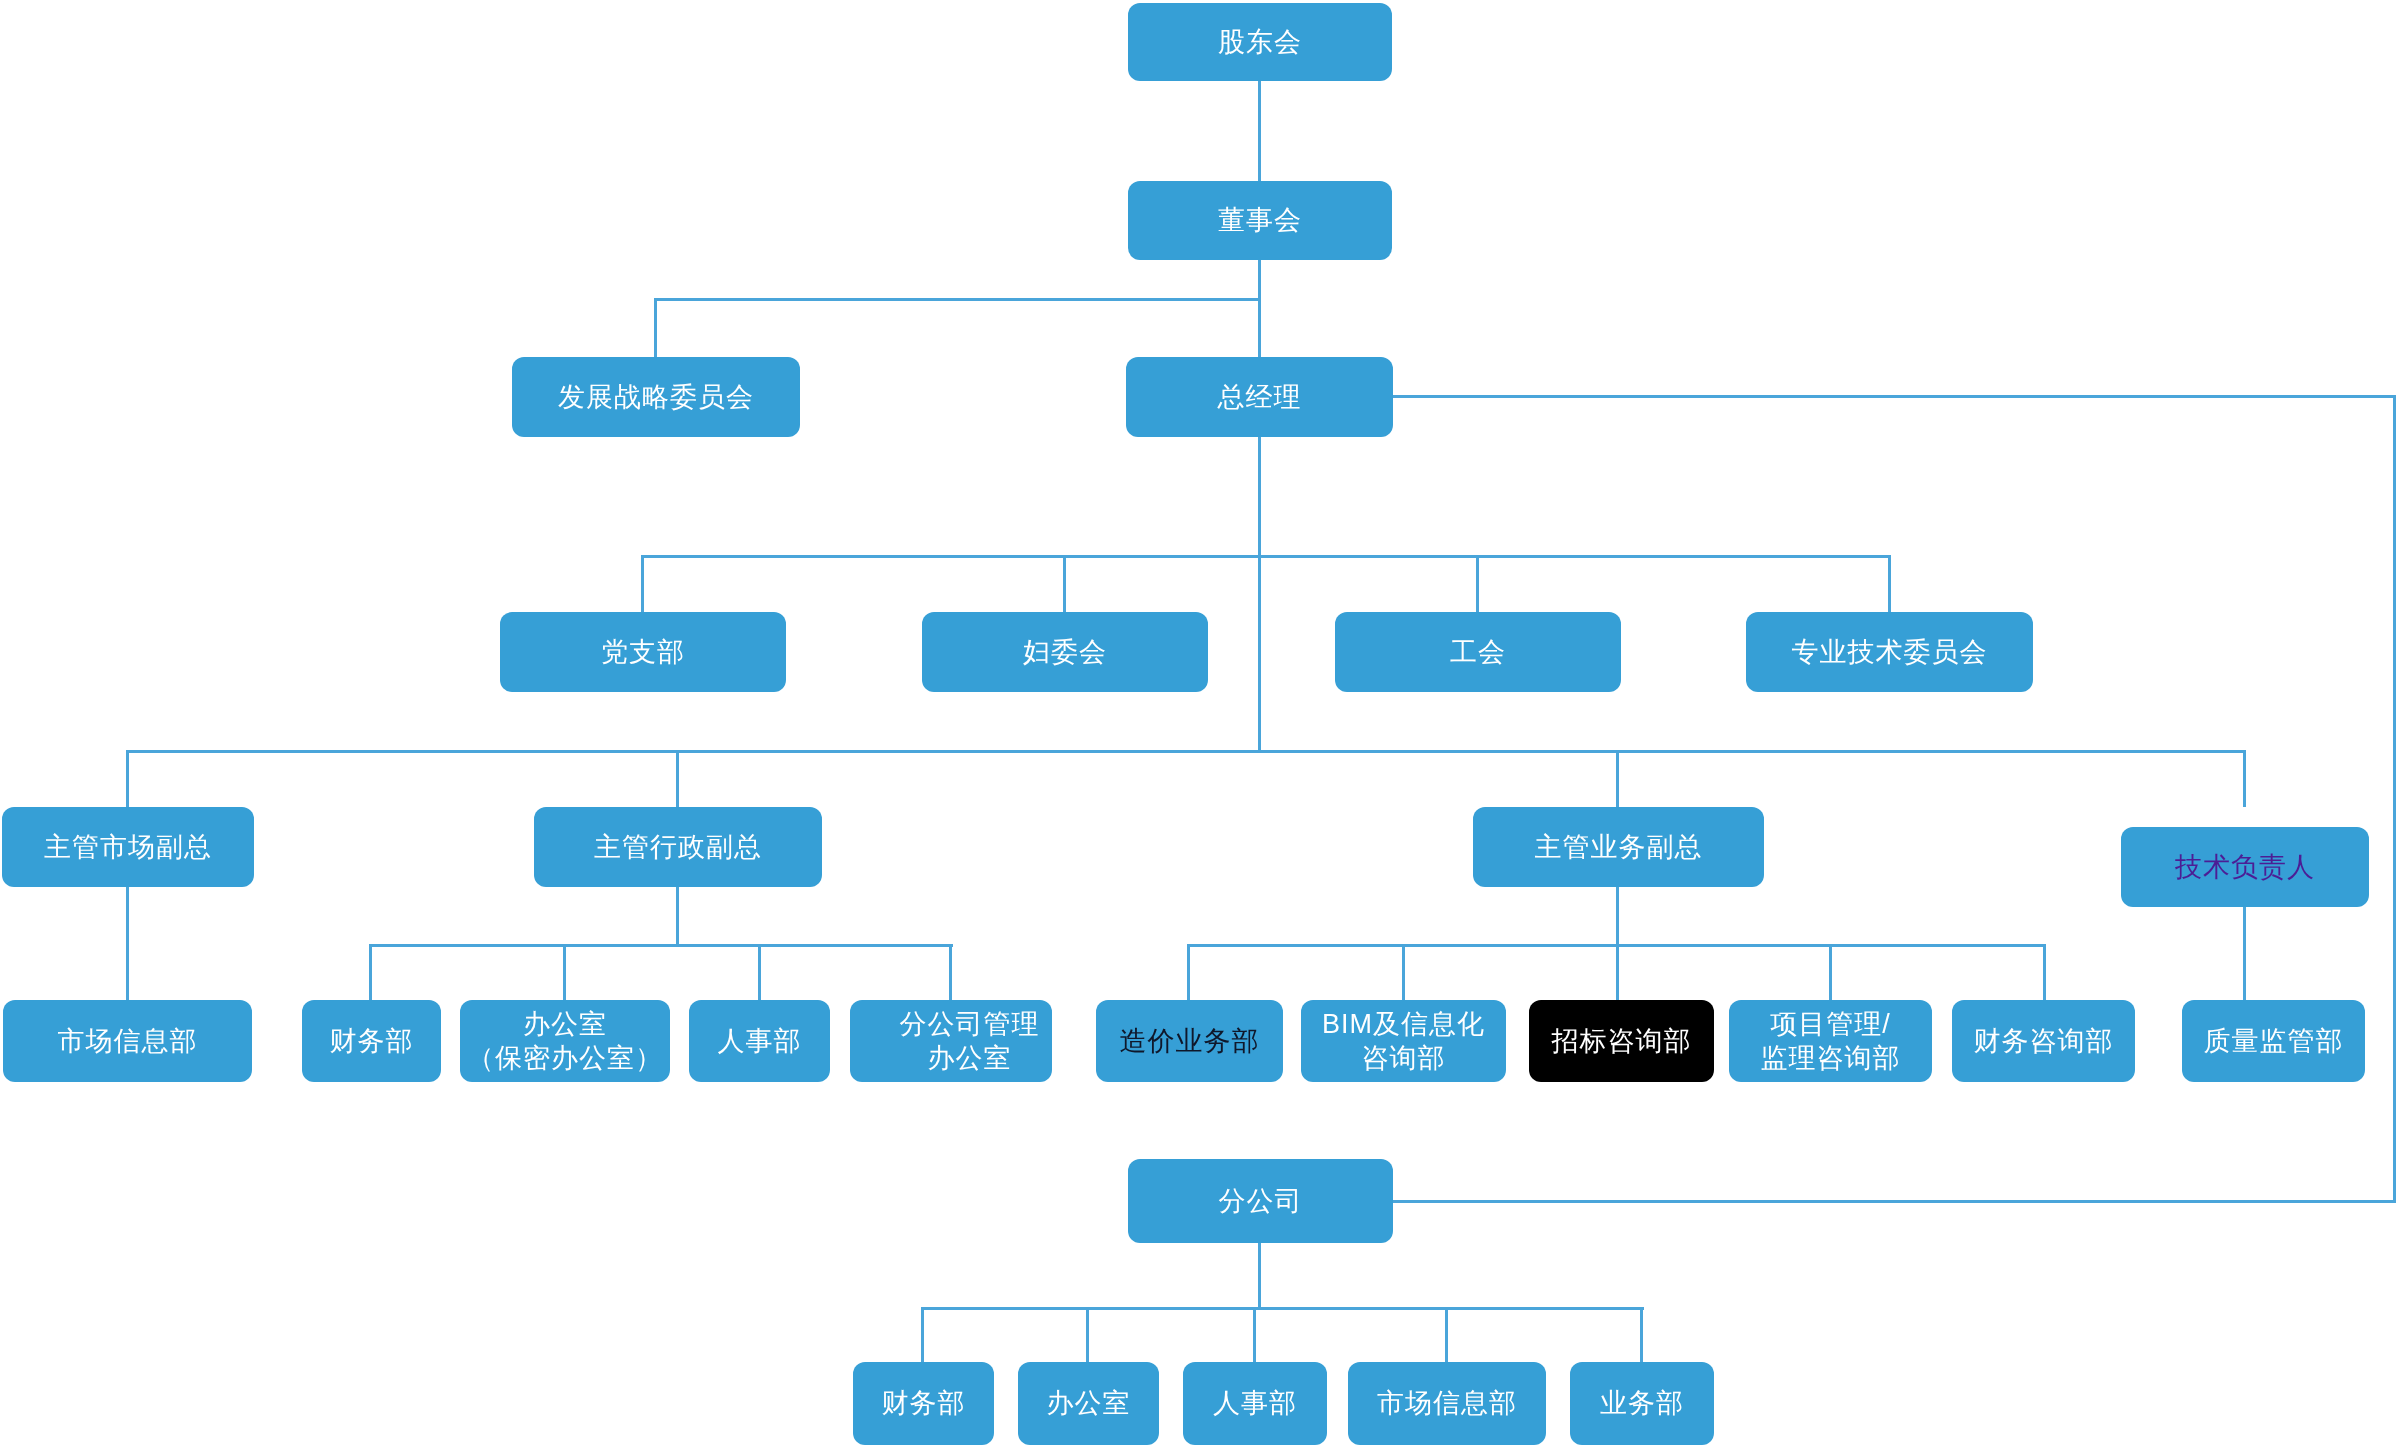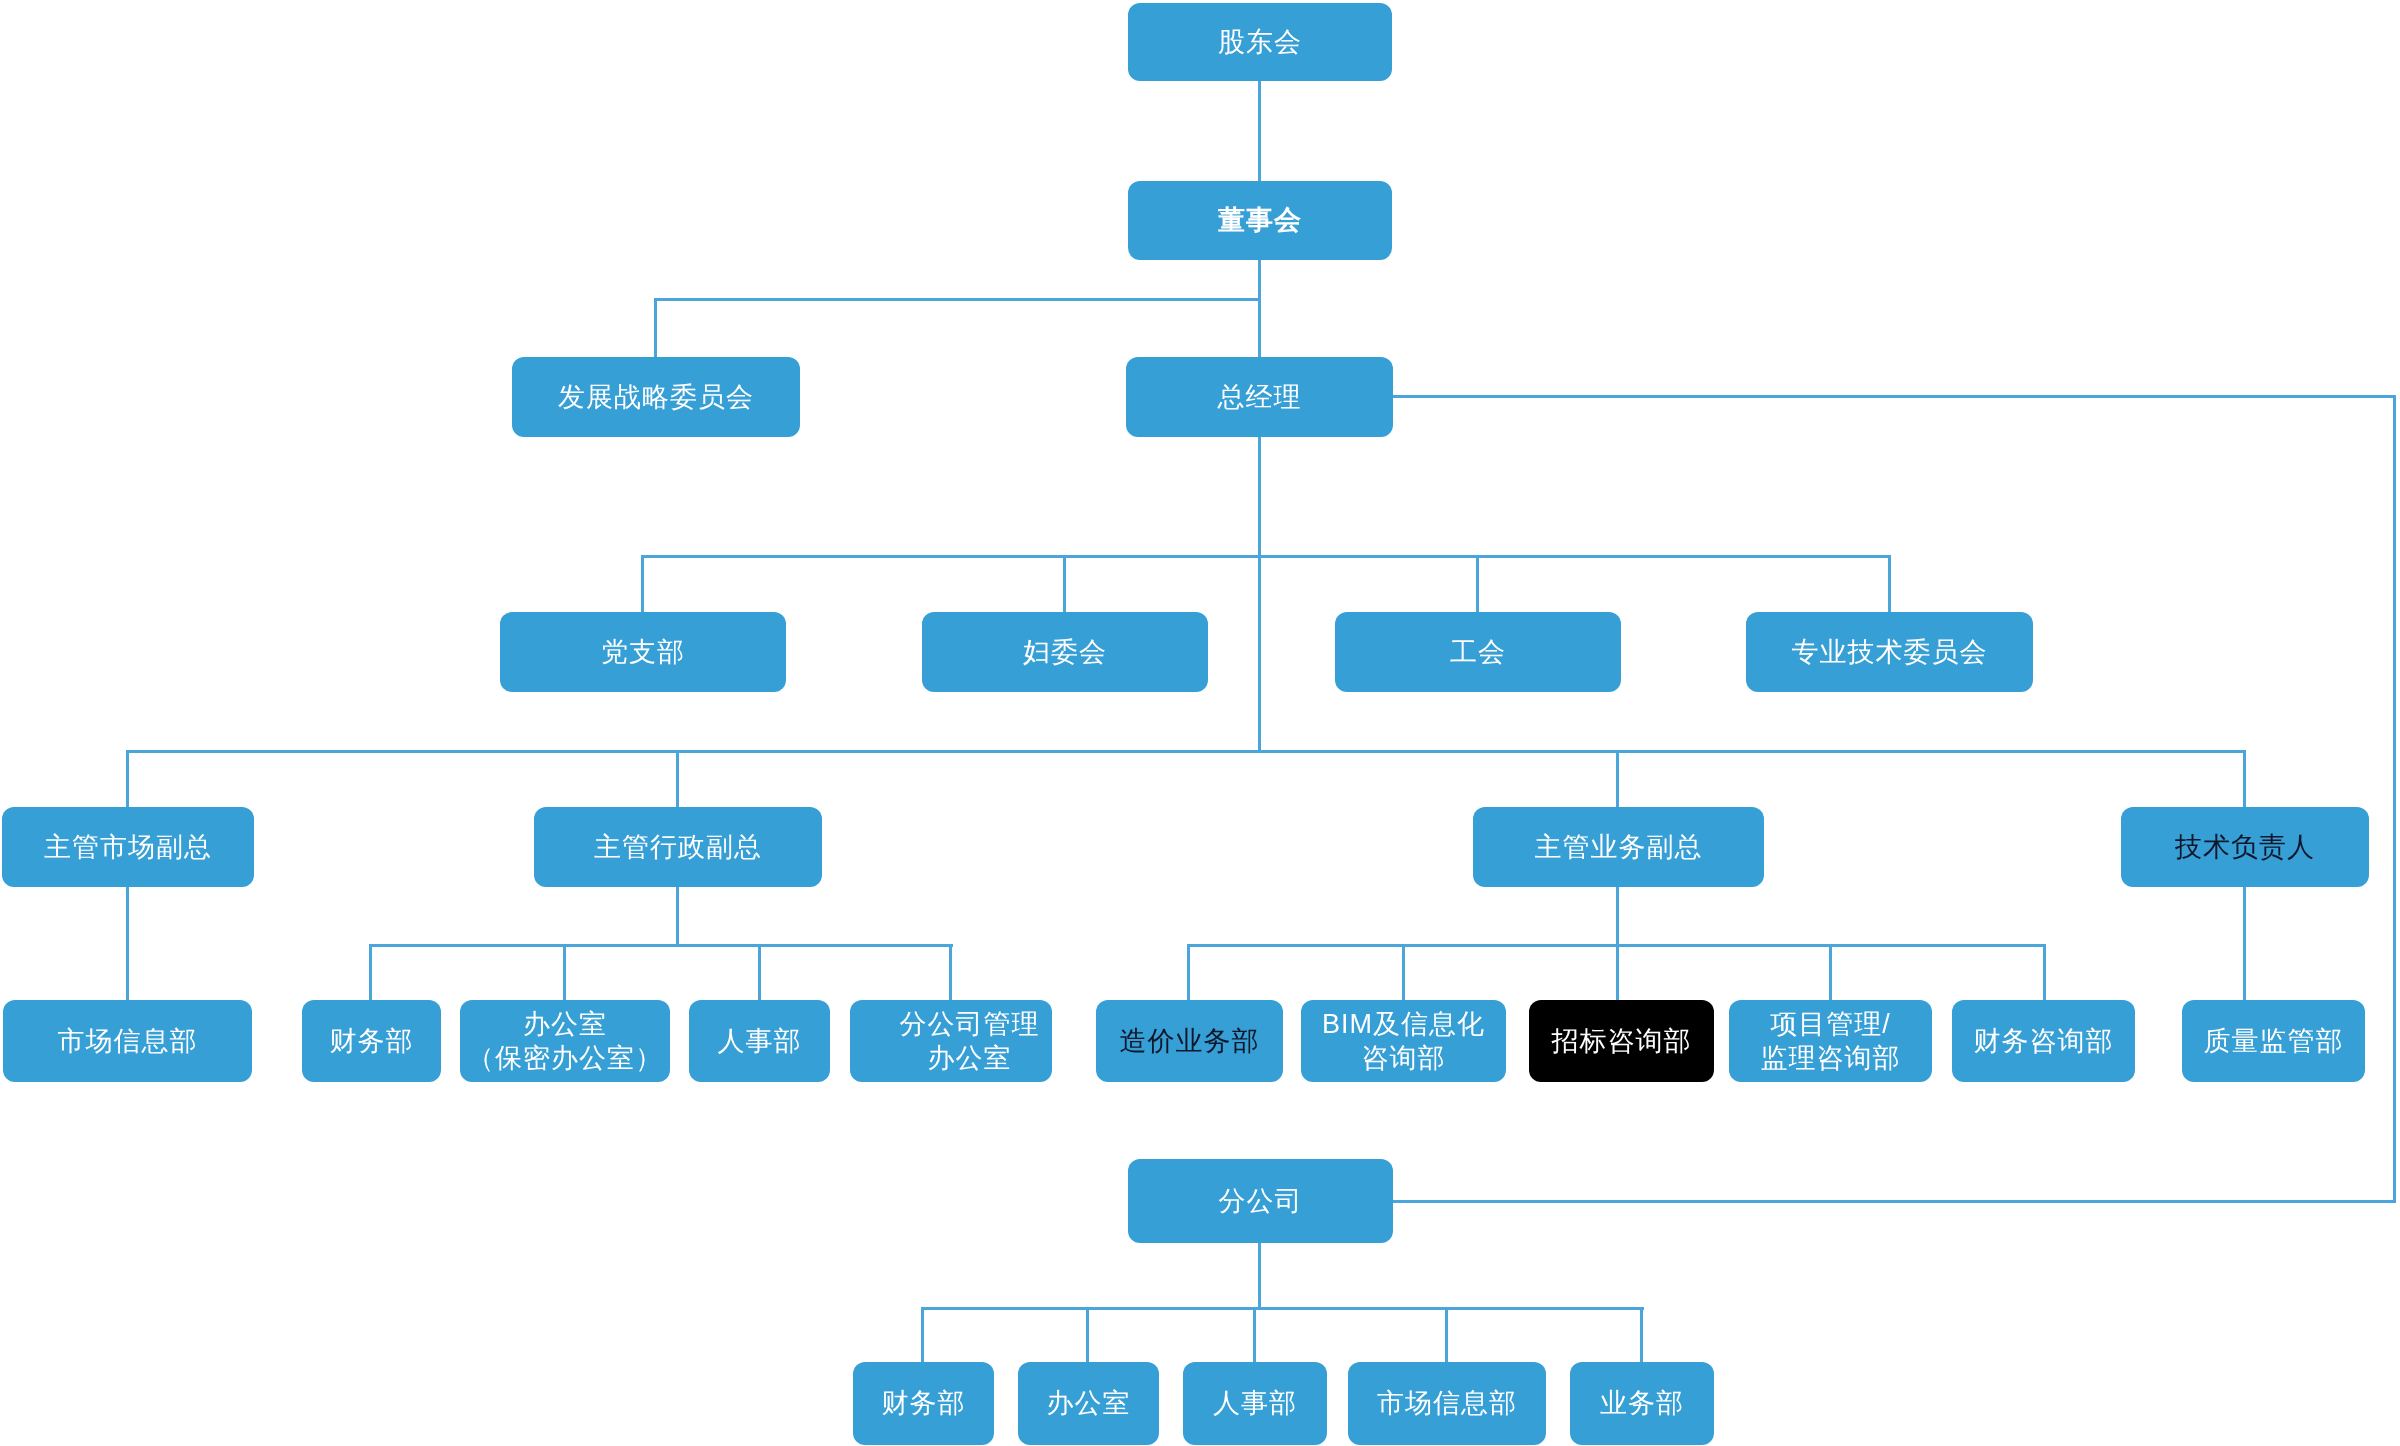--- a/index.html
+++ b/index.html
@@ -74,31 +74,31 @@
     <div class="edge" style="left: 2393px; top: 395px; width: 3px; height: 808px; background: rgb(74, 165, 218);"></div>
     <div class="edge" style="left: 1393px; top: 1200px; width: 1003px; height: 3px; background: rgb(74, 165, 218);"></div>
     <div class="edge" style="left: 1258px; top: 1243px; width: 3px; height: 67px; background: rgb(74, 165, 218);"></div>
     <div class="edge" style="left: 921px; top: 1307px; width: 723px; height: 3px; background: rgb(74, 165, 218);"></div>
     <div class="edge" style="left: 921px; top: 1307px; width: 3px; height: 57px; background: rgb(74, 165, 218);"></div>
     <div class="edge" style="left: 1086px; top: 1307px; width: 3px; height: 57px; background: rgb(74, 165, 218);"></div>
     <div class="edge" style="left: 1253px; top: 1307px; width: 3px; height: 57px; background: rgb(74, 165, 218);"></div>
     <div class="edge" style="left: 1445px; top: 1307px; width: 3px; height: 57px; background: rgb(74, 165, 218);"></div>
     <div class="edge" style="left: 1640px; top: 1307px; width: 3px; height: 57px; background: rgb(74, 165, 218);"></div>
     <div class="node" style="left: 1128px; top: 3px; width: 264px; height: 78px; background: rgb(54, 159, 214); color: rgb(255, 255, 255);">股东会</div>
-    <div class="node" style="left: 1128px; top: 181px; width: 264px; height: 79px; background: rgb(54, 159, 214); color: rgb(255, 255, 255); font-weight: bold;">董事会</div>
+    <div class="node" style="left: 1128px; top: 181px; width: 264px; height: 79px; background: rgb(54, 159, 214); color: rgb(255, 255, 255);">董事会</div>
     <div class="node" style="left: 512px; top: 357px; width: 288px; height: 80px; background: rgb(54, 159, 214); color: rgb(255, 255, 255);">发展战略委员会</div>
     <div class="node" style="left: 1126px; top: 357px; width: 267px; height: 80px; background: rgb(54, 159, 214); color: rgb(255, 255, 255);">总经理</div>
     <div class="node" style="left: 500px; top: 612px; width: 286px; height: 80px; background: rgb(54, 159, 214); color: rgb(255, 255, 255);">党支部</div>
     <div class="node" style="left: 922px; top: 612px; width: 286px; height: 80px; background: rgb(54, 159, 214); color: rgb(255, 255, 255);">妇委会</div>
     <div class="node" style="left: 1335px; top: 612px; width: 286px; height: 80px; background: rgb(54, 159, 214); color: rgb(255, 255, 255);">工会</div>
     <div class="node" style="left: 1746px; top: 612px; width: 287px; height: 80px; background: rgb(54, 159, 214); color: rgb(255, 255, 255);">专业技术委员会</div>
     <div class="node" style="left: 2px; top: 807px; width: 252px; height: 80px; background: rgb(54, 159, 214); color: rgb(255, 255, 255);">主管市场副总</div>
     <div class="node" style="left: 534px; top: 807px; width: 288px; height: 80px; background: rgb(54, 159, 214); color: rgb(255, 255, 255);">主管行政副总</div>
     <div class="node" style="left: 1473px; top: 807px; width: 291px; height: 80px; background: rgb(54, 159, 214); color: rgb(255, 255, 255);">主管业务副总</div>
-    <div class="node" style="left: 2121px; top: 807px; width: 248px; height: 80px; background: rgb(54, 159, 214); color: #0f172a;">技术负责人</div>
+    <div class="node" style="left: 2121px; top: 827px; width: 248px; height: 80px; background: rgb(54, 159, 214); color: #4c1d95;">技术负责人</div>
     <div class="node" style="left: 3px; top: 1000px; width: 249px; height: 82px; background: rgb(54, 159, 214); color: rgb(255, 255, 255);">市场信息部</div>
     <div class="node" style="left: 302px; top: 1000px; width: 139px; height: 82px; background: rgb(54, 159, 214); color: rgb(255, 255, 255);">财务部</div>
     <div class="node" style="left: 460px; top: 1000px; width: 210px; height: 82px; background: rgb(54, 159, 214); color: rgb(255, 255, 255);">办公室
 （保密办公室）</div>
     <div class="node" style="left: 689px; top: 1000px; width: 141px; height: 82px; background: rgb(54, 159, 214); color: rgb(255, 255, 255);">人事部</div>
     <div class="node" style="left: 850px; top: 1000px; width: 202px; height: 82px; background: rgb(54, 159, 214); color: rgb(255, 255, 255); padding-left: 37px;">分公司管理
 办公室</div>
     <div class="node" style="left: 1096px; top: 1000px; width: 187px; height: 82px; background: rgb(54, 159, 214); color: #0f172a;">造价业务部</div>
     <div class="node" style="left: 1301px; top: 1000px; width: 205px; height: 82px; background: rgb(54, 159, 214); color: rgb(255, 255, 255);">BIM及信息化
 咨询部</div>

